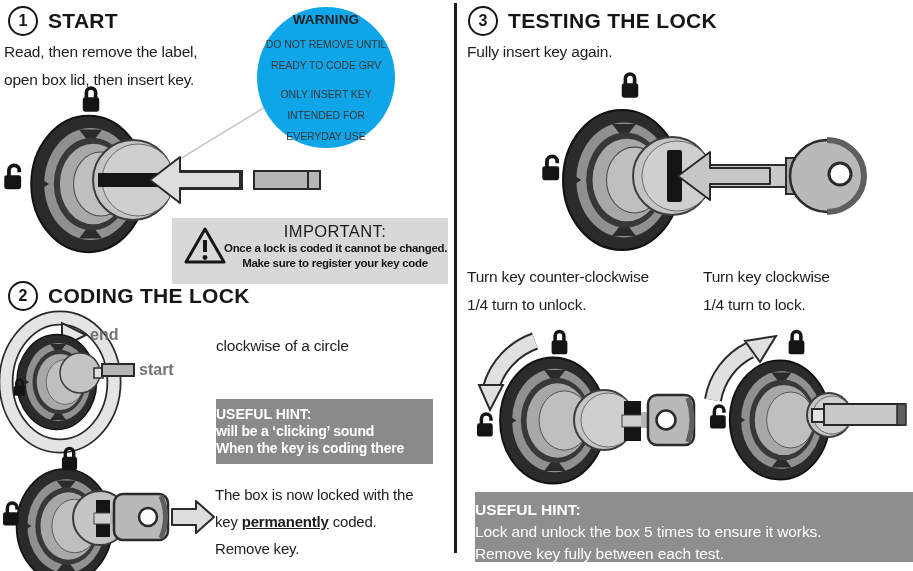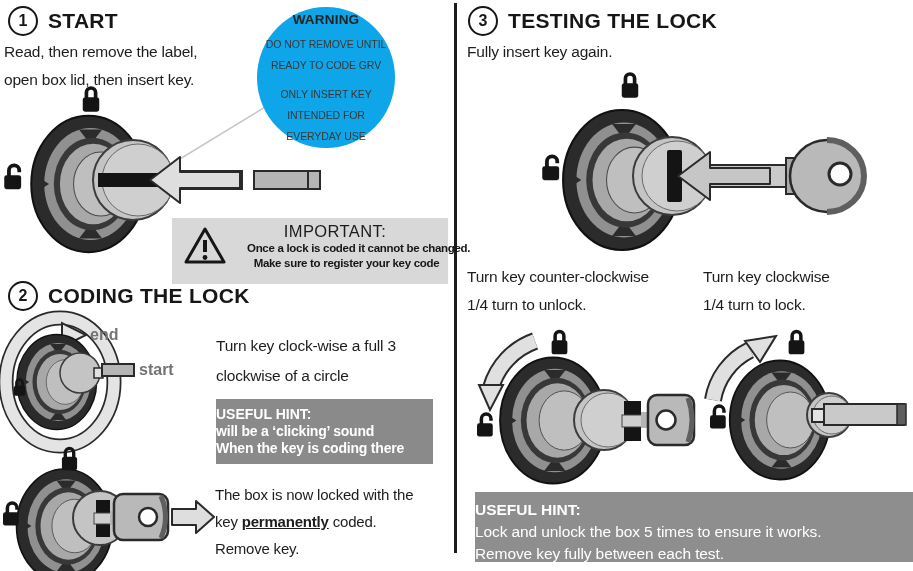--- a/index.html
+++ b/index.html
@@ -26,21 +26,21 @@
   .bubble .b-line{font-size:10.5px;line-height:14px;letter-spacing:-.1px;margin-top:7px;}
   .bubble .gap{height:8px;}
   .important-box{
     position:absolute;left:172px;top:218px;width:276px;height:66px;background:#d8d8d8;
   }
   .important-box .tri{position:absolute;left:10px;top:7px;}
   .important-box .imp-text{
     position:absolute;left:52px;top:4px;width:222px;text-align:center;white-space:nowrap;
   }
   .imp-title{font-size:16.5px;letter-spacing:.4px;color:#1c1c1c;}
-  .imp-line{font-weight:bold;font-size:11.5px;line-height:15px;letter-spacing:-.3px;color:#161616;margin-left:23px;}
+  .imp-line{font-weight:bold;font-size:11.5px;line-height:15px;letter-spacing:-.3px;color:#161616;}
   .hint-box{
     position:absolute;background:#8a8a8a;color:#ffffff;text-align:left;
   }
   .hint2{left:216px;top:399px;width:217px;height:58px;padding-top:7px;box-sizing:content-box;}
   .hint2 .h-title{font-weight:bold;font-size:14px;line-height:17px;}
   .hint2 .h-line{font-weight:bold;font-size:14px;line-height:17px;letter-spacing:-.2px;white-space:nowrap;}
   .hint3{left:475px;top:492px;width:438px;height:70px;background:#8e8e8e;}
   .hint3 .h-title{font-weight:bold;font-size:15.5px;line-height:23px;margin-top:6px;}
   .hint3 .h-line{font-size:15.5px;line-height:22px;letter-spacing:-.1px;white-space:nowrap;}
   .small-label{position:absolute;font-weight:bold;font-size:16px;color:#737373;white-space:nowrap;}
@@ -197,21 +197,20 @@
 
   <div class="step-header" style="left:8px;top:281px;">
     <div class="stepnum">2</div>
     <div class="steptitle">CODING THE LOCK</div>
   </div>
 
   <div class="small-label" style="left:90px;top:326px;">end</div>
   <div class="small-label" style="left:139px;top:361px;">start</div>
 
   <div class="body-text" style="left:216px;top:331px;line-height:30px;">
-    <div>Turn key clock-wise a full 3</div>
     <div>clockwise of a circle</div>
   </div>
 
   <div class="hint-box hint2">
     <div class="h-title">USEFUL HINT:</div>
     <div class="h-line">will be a ‘clicking’ sound</div>
     <div class="h-line">When the key is coding there</div>
   </div>
 
   <div class="body-text" style="left:215px;top:481px;font-size:15px;line-height:27px;">

